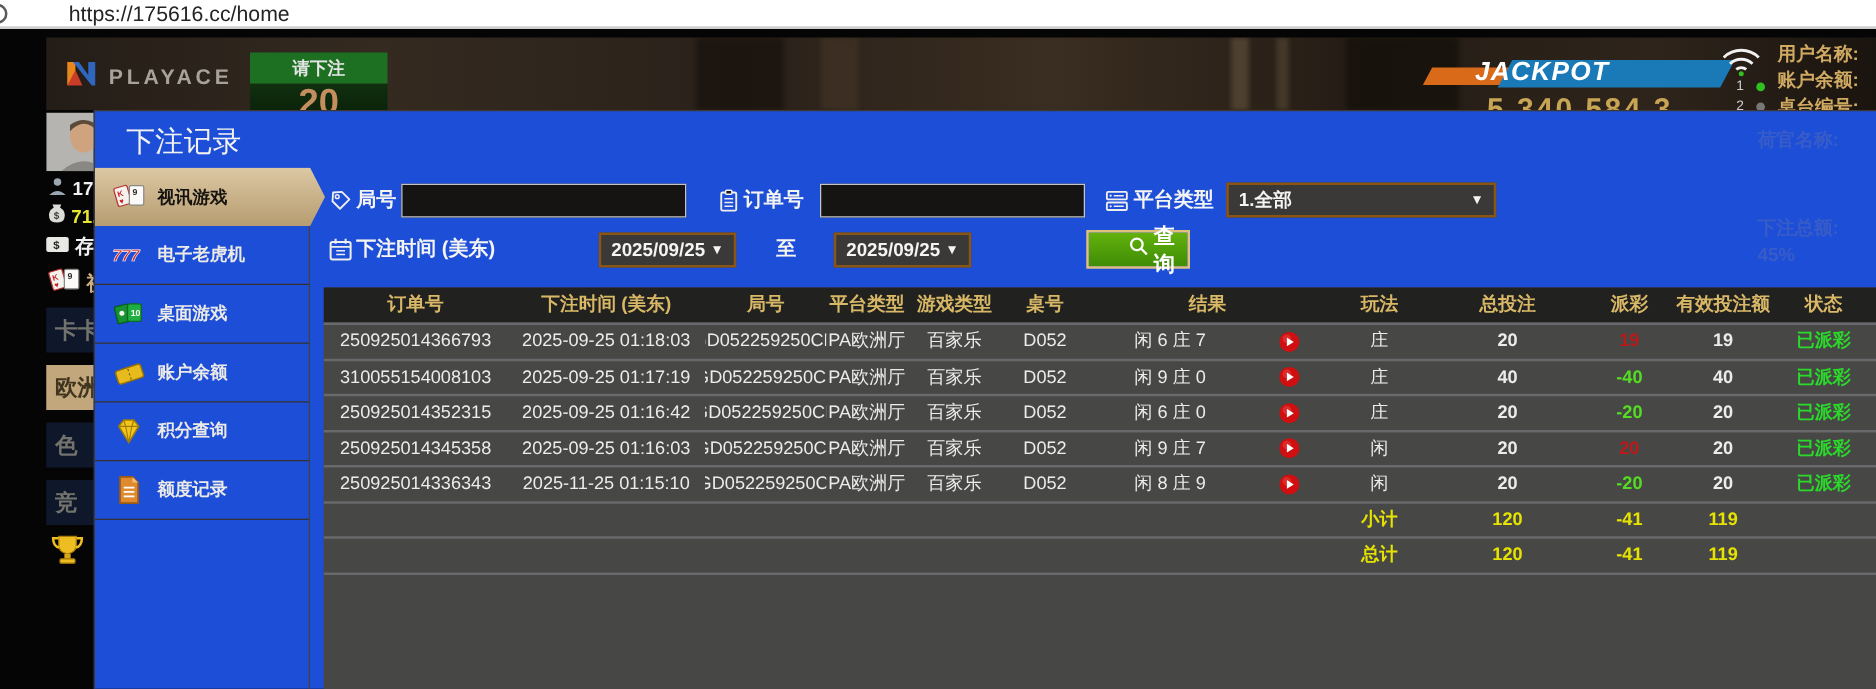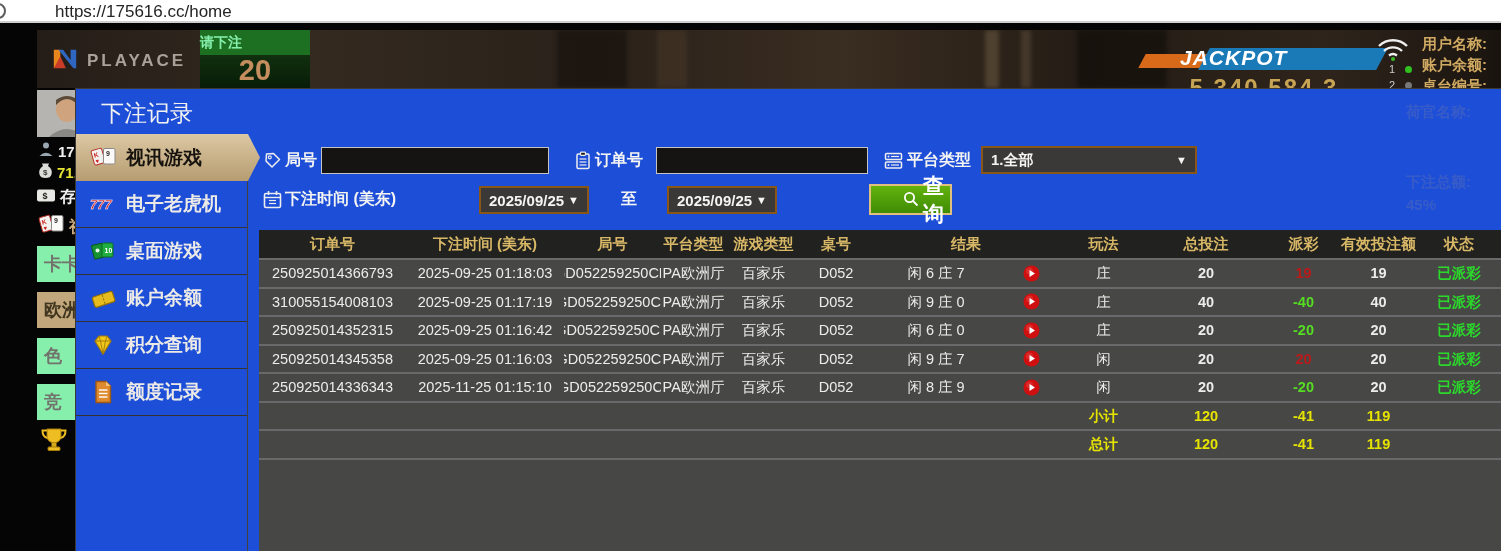--- a/index.html
+++ b/index.html
@@ -14,65 +14,65 @@
     border-radius:50%;}
   #url-text{position:absolute;left:55px;top:2px;font-size:17px;color:#242424;}
 
   
   #casino-header{position:absolute;left:37px;top:30px;width:1464px;height:58px;overflow:hidden;
     background:linear-gradient(90deg,#241d17 0%,#342a20 18%,#2a211a 38%,#3a2d21 55%,#241c15 72%,#2e241b 88%,#1a140f 100%);z-index:1;}
   .streak{position:absolute;top:0;height:58px;opacity:.55;filter:blur(2px);}
   #logo{position:absolute;left:14px;top:16px;display:flex;align-items:center;}
   #logo-text{font-size:17px;font-weight:700;color:#a8a29a;letter-spacing:3px;margin-left:8px;}
   #bet-banner{position:absolute;left:163px;top:0;width:110px;height:58px;}
-  #bet-banner .bb-top{height:25px;background:#1d7022;color:#86efac;font-size:14px;font-weight:700;
-    text-align:left;line-height:25px;}
+  #bet-banner .bb-top{height:25px;background:#1d7022;color:#e5e5e5;font-size:14px;font-weight:700;
+    text-align:center;line-height:25px;margin-top:12px;}
   #bet-banner .bb-bottom{height:33px;background:linear-gradient(180deg,#10300f,#081c07);
     color:#c58e5e;font-size:29px;font-weight:700;text-align:center;line-height:31px;}
   #jackpot{position:absolute;left:1105px;top:16px;width:250px;}
   .jp-stripes{position:relative;height:26px;}
   .jp-orange{position:absolute;left:0;top:8px;width:82px;height:14px;background:#d86a1a;transform:skewX(-28deg);}
   .jp-blue{position:absolute;left:62px;top:2px;width:178px;height:22px;background:#1a7ab8;transform:skewX(-28deg);}
   .jp-word{position:absolute;left:38px;top:0;font-size:21px;font-style:italic;font-weight:900;color:#fff;letter-spacing:1px;}
   .jp-amount{position:absolute;left:-8px;top:28px;width:260px;text-align:center;font-size:24px;font-weight:700;
     color:#c8a455;letter-spacing:2px;}
   #wifi{position:absolute;left:1337px;top:4px;}
   .marker{position:absolute;font-size:11px;color:#cccccc;display:flex;align-items:center;gap:10px;}
   .marker .dot{width:7px;height:7px;border-radius:50%;}
   #user-info{position:absolute;left:1385px;top:3px;width:120px;font-size:15px;font-weight:700;color:#d0aa62;line-height:21px;}
 
   
   #left-strip{position:absolute;left:0;top:88px;width:75px;height:463px;overflow:hidden;z-index:2;}
   .ls-row{position:absolute;display:flex;align-items:center;gap:4px;white-space:nowrap;}
-  .ls-bar{position:absolute;left:37px;width:60px;height:36px;background:#86efac;color:#73736d;
+  .ls-bar{position:absolute;left:37px;width:60px;height:36px;background:#0f172a;color:#73736d;
     font-size:18px;font-weight:700;line-height:36px;padding-left:7px;white-space:nowrap;}
   .ls-bar.tan{background:#c2a77c;color:#40351f;}
 
   
   #modal{position:absolute;left:75px;top:88px;width:1426px;height:463px;background:#1d4ed8;z-index:10;
     border-top:1px solid #3c3a35;border-left:1px solid #3c3a35;}
   #modal-title{position:absolute;left:25px;top:9px;font-size:23px;color:#f2f2f0;}
   #ghost-info span{position:absolute;left:1330px;font-size:15px;font-weight:700;color:#d8b168;opacity:.14;white-space:nowrap;}
 
   #m-sidebar{position:absolute;left:0;top:45px;width:172px;height:418px;border-right:1px solid #44403a;}
   .sb-item{height:47px;display:flex;align-items:center;border-bottom:1px solid #35332f;cursor:pointer;}
   .sb-icon{width:30px;height:28px;margin:0 8px 0 12px;display:flex;align-items:center;justify-content:center;}
-  .sb-label{font-size:19px;font-weight:700;color:#eceae6;white-space:nowrap;}
+  .sb-label{font-size:14px;font-weight:700;color:#eceae6;white-space:nowrap;}
   .sb-item.active{width:184px;background:linear-gradient(180deg,#dcc8a4,#b69c70);position:relative;z-index:3;
     clip-path:polygon(0 0,172px 0,184px 50%,172px 100%,0 100%);border-bottom:none;}
   .sb-item.active .sb-label{color:#16130e;}
 
   #m-content{position:absolute;left:173px;top:45px;width:1253px;height:418px;}
   .f-label{font-size:16px;font-weight:700;color:#f4f4f2;white-space:nowrap;}
   .f-input{background:#151412;border:1px solid #c4c4c2;height:27px;color:#eee;font-size:14px;padding:0 6px;outline:none;}
   .f-select{background:#3a3937;border:2px solid #8a5618;height:28px;color:#f4f4f2;font-size:15px;font-weight:700;
     display:flex;align-items:center;padding:0 8px;cursor:pointer;white-space:nowrap;}
   .f-select .sel-arrow{margin-left:auto;font-size:11px;color:#f4f4f2;}
   #search-btn{position:absolute;left:610px;top:0;width:83px;height:31px;background:linear-gradient(180deg,#63b20c,#3f8c06);
-    border:2px solid #dfc07f;color:#fff;font-size:21px;font-weight:700;display:flex;align-items:center;
+    border:2px solid #dfc07f;color:#fff;font-size:17px;font-weight:700;display:flex;align-items:center;
     justify-content:center;gap:4px;cursor:pointer;padding-left:32px;}
 
   
   #btable{position:absolute;left:10px;top:96px;width:1243px;height:322px;display:flex;flex-direction:column;background:#474745;}
   .trow{display:grid;grid-template-columns:147px 158px 97px 65px 75px 70px 130px 60px 85px 120px 75px 75px 86px;}
   #thead{height:28px;background:#21211f;}
   .th{font-size:15px;font-weight:700;color:#d8b866;text-align:center;line-height:28px;white-space:nowrap;overflow:hidden;}
   .tr{height:28.5px;border-top:2px solid #69696b;background:#474745;}
   .td{font-size:14.5px;color:#ececea;text-align:center;line-height:26px;white-space:nowrap;overflow:hidden;
     display:flex;align-items:center;justify-content:center;}

